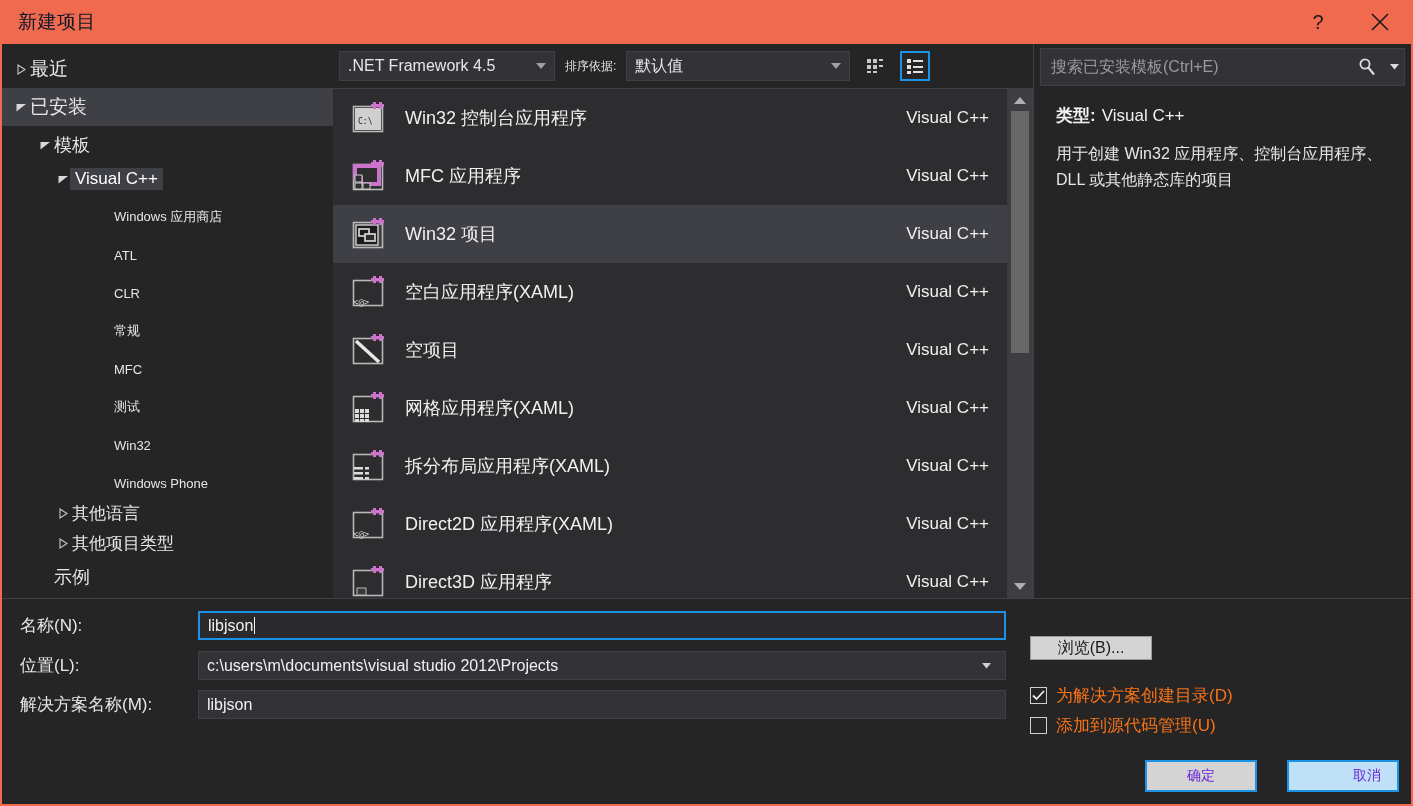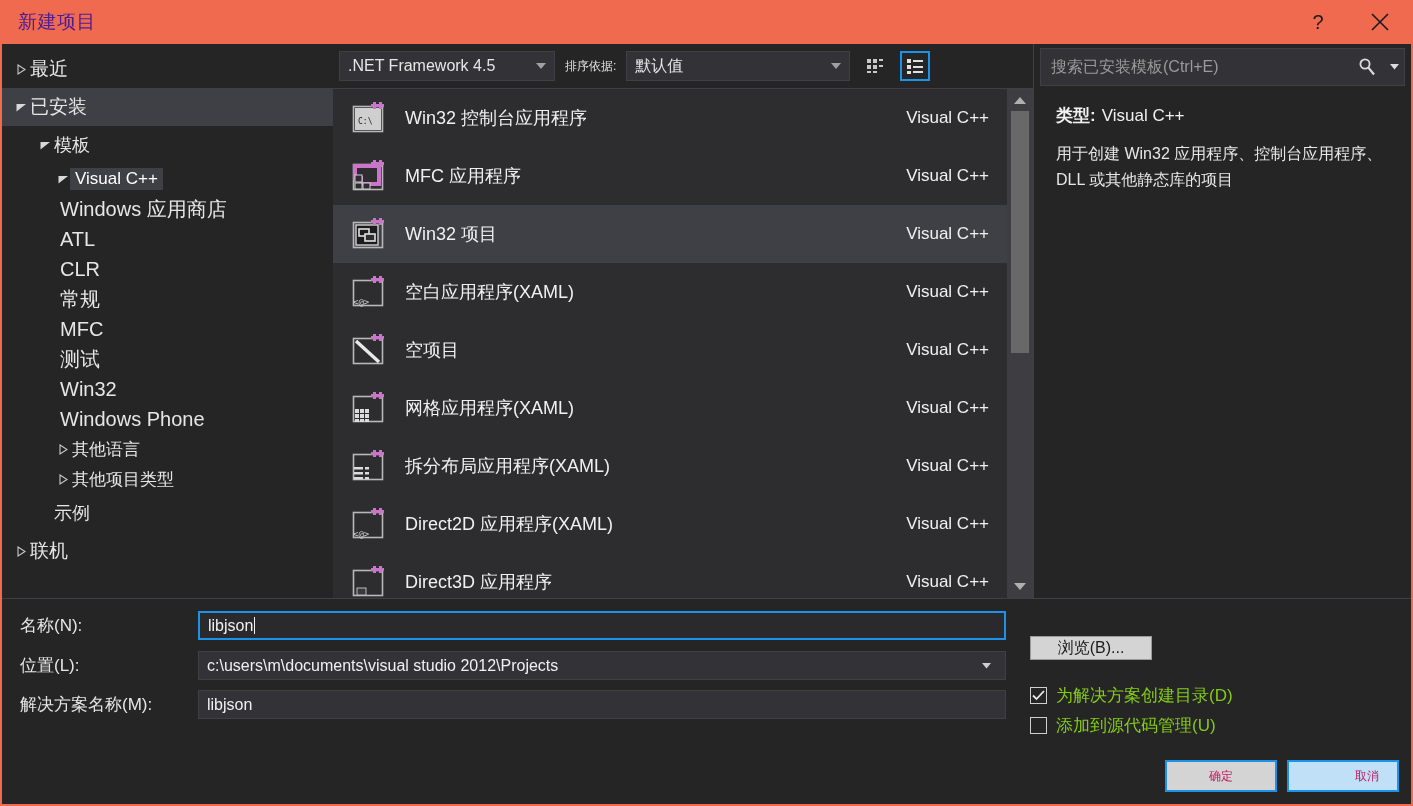--- a/index.html
+++ b/index.html
@@ -20,21 +20,21 @@
 
   
   .titlebar {
     height: 44px; flex: 0 0 44px;
     background: #ef6a4f;
     display: flex; align-items: center;
     position: relative;
   }
   .title-text {
     margin-left: 16px;
-    font-size: 19px; color: #4c1d95;
+    font-size: 19px; color: #0f172a;
     letter-spacing: .5px;
   }
   .title-btns { margin-left: auto; display: flex; height: 100%; }
   .title-btn {
     width: 62px; height: 100%;
     display: flex; align-items: center; justify-content: center;
     color: #1a1a1a; cursor: default;
   }
   .title-btn.help { font-size: 20px; }
   .title-btn.close svg { display: block; }
@@ -51,21 +51,21 @@
   }
   .tree-row {
     display: flex; align-items: center;
     height: 38px; padding-left: 10px;
     color: #e6e6e6; white-space: nowrap;
     cursor: default;
   }
   .tree-row.lvl0 { font-size: 19px; }
   .tree-row.lvl1 { font-size: 18px; padding-left: 34px; }
   .tree-row.lvl2 { font-size: 17px; padding-left: 52px; height: 30px; }
-  .tree-row.lvl3 { font-size: 20px; padding-left: 40px; height: 30px; }
+  .tree-row.lvl3 { font-size: 13px; padding-left: 94px; height: 30px; margin-top: 8px; }
   .tree-row.rowsel { background: #3f3f46; }
   .arrow {
     width: 18px; flex: 0 0 18px;
     display: inline-flex; align-items: center; justify-content: center;
   }
   .arrow svg { display: block; }
   .lbl-sel {
     background: #3f3f46; padding: 1px 5px; margin-left: -2px;
     color: #fff;
   }
@@ -201,36 +201,36 @@
     position: absolute; top: 37px; left: 0;
     width: 122px; height: 24px;
     background: #d4d4d4; border: 1px solid #9a9a9a;
     color: #1a1a1a; font-size: 16px;
     display: flex; align-items: center; justify-content: center;
     cursor: default;
   }
   .chk-row {
     position: absolute; left: 0;
     display: flex; align-items: center; gap: 9px;
-    color: #84cc16; font-size: 17px; cursor: default;
+    color: #f97316; font-size: 17px; cursor: default;
   }
   .chkbox {
     width: 17px; height: 17px; flex: 0 0 17px;
     border: 1px solid #cfcfcf; background: #252526;
     display: flex; align-items: center; justify-content: center;
   }
 
   .dlgbtns {
     position: absolute; right: 12px; bottom: 12px;
     display: flex; gap: 10px;
   }
   .dlgbtn {
     width: 112px; height: 32px;
     display: flex; align-items: center; justify-content: center;
-    font-size: 12px; color: #be185d; cursor: default;
+    font-size: 14px; color: #6d28d9; cursor: default; margin-left: 20px;
   }
   .dlgbtn.ok { background: #d4d4d4; border: 2px solid #1a93e8; }
   .dlgbtn.cancel { background: #bfe0f7; border: 2px solid #1a93e8; padding-left: 48px; }
 </style>
 </head>
 <body>
 
 <div class="dialog">
 
   <div class="titlebar">

